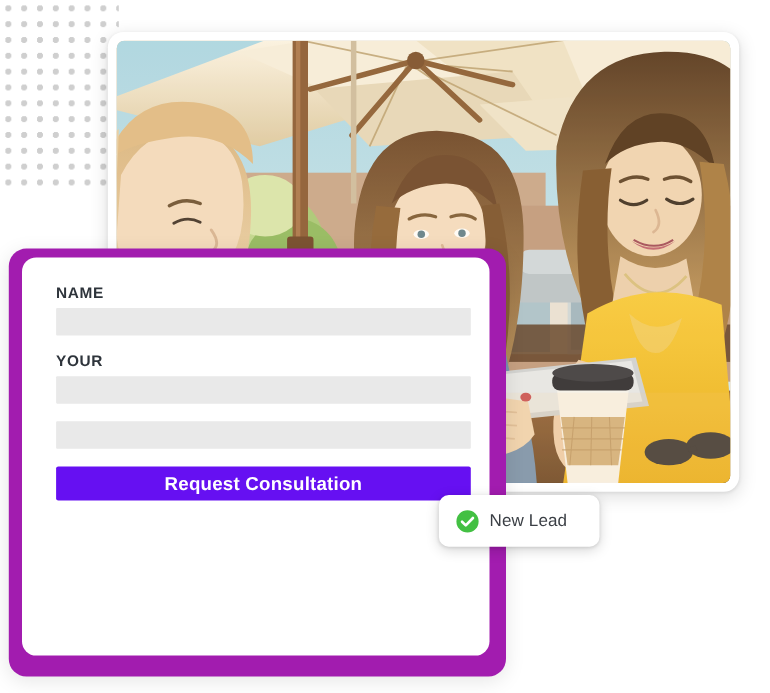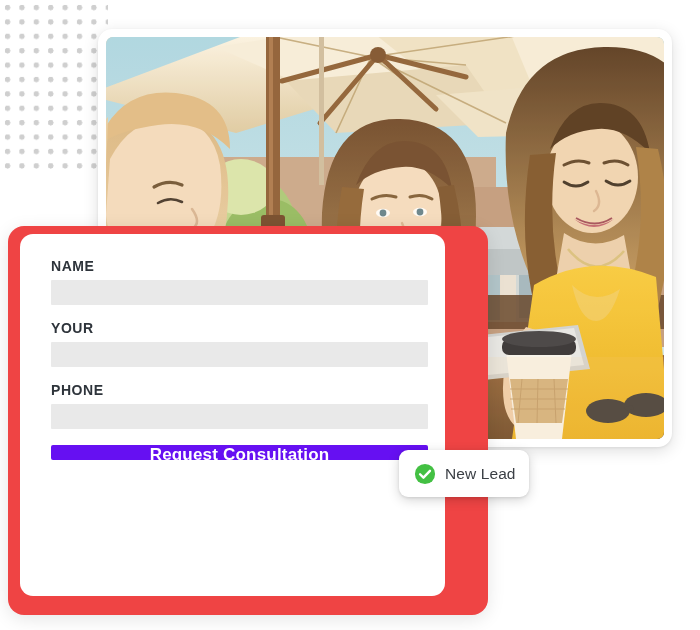--- a/index.html
+++ b/index.html
@@ -56,21 +56,21 @@
     overflow: hidden;
     background: #d8c9a8;
   }
   #photo-svg { display: block; width: 100%; height: 100%; }
 
   
   #new-lead-badge {
     position: absolute;
     left: 399px;
     top: 450px;
-    width: 130px;
+    width: 146px;
     height: 47px;
     background: #ffffff;
     border-radius: 9px;
     box-shadow: 0 3px 12px rgba(0,0,0,0.17), 0 1px 3px rgba(0,0,0,0.10);
     display: flex;
     align-items: center;
     gap: 9px;
     padding-left: 15px;
     box-sizing: border-box;
     z-index: 30;
@@ -83,25 +83,24 @@
     white-space: nowrap;
   }
 
   
   #form-outer {
     position: absolute;
     left: 8px;
     top: 226px;
     width: 452px;
     height: 389px;
-    background: #ef4444;
+    background: #a21caf;
     border-radius: 16px;
     box-shadow: 0 4px 18px rgba(0,0,0,0.10);
     z-index: 20;
-    padding-left: 28px;
   }
   #form-card {
     position: absolute;
     left: 12px;
     top: 8px;
     width: 425px;
     height: 362px;
     background: #ffffff;
     border-radius: 13px;
     box-sizing: border-box;
@@ -121,21 +120,21 @@
     height: 25px;
     border-radius: 1px;
     margin-bottom: 16px;
   }
   .field-input.textarea { height: 58px; margin-bottom: 14px; }
 
   #submit-button {
     background: #6610f2;
     border: none;
     width: 100%;
-    height: 15px;
+    height: 31px;
     border-radius: 2px;
     color: #ffffff;
     font-family: "Liberation Sans", sans-serif;
     font-size: 17px;
     font-weight: bold;
     letter-spacing: 0.2px;
     cursor: pointer;
     display: block;
     padding: 0;
   }
@@ -384,21 +383,20 @@
         <div class="field-label">NAME</div>
         <input class="field-input" type="text" style="width: 100%; border: none; outline: none; box-sizing: border-box; padding: 0px 6px; font-family: &quot;Liberation Sans&quot;, sans-serif; font-size: 14px;" placeholder="">
       </div>
 
       <div>
         <div class="field-label">YOUR</div>
         <input class="field-input" type="text" style="width: 100%; border: none; outline: none; box-sizing: border-box; padding: 0px 6px; font-family: &quot;Liberation Sans&quot;, sans-serif; font-size: 14px;" placeholder="">
       </div>
 
       <div>
-        <div class="field-label">PHONE</div>
         <input class="field-input" type="text" style="width: 100%; border: none; outline: none; box-sizing: border-box; padding: 0px 6px; font-family: &quot;Liberation Sans&quot;, sans-serif; font-size: 14px;" placeholder="">
       </div>
 
 
       <button id="submit-button">Request Consultation</button>
     </div>
   </div>
 
 </div>
 

